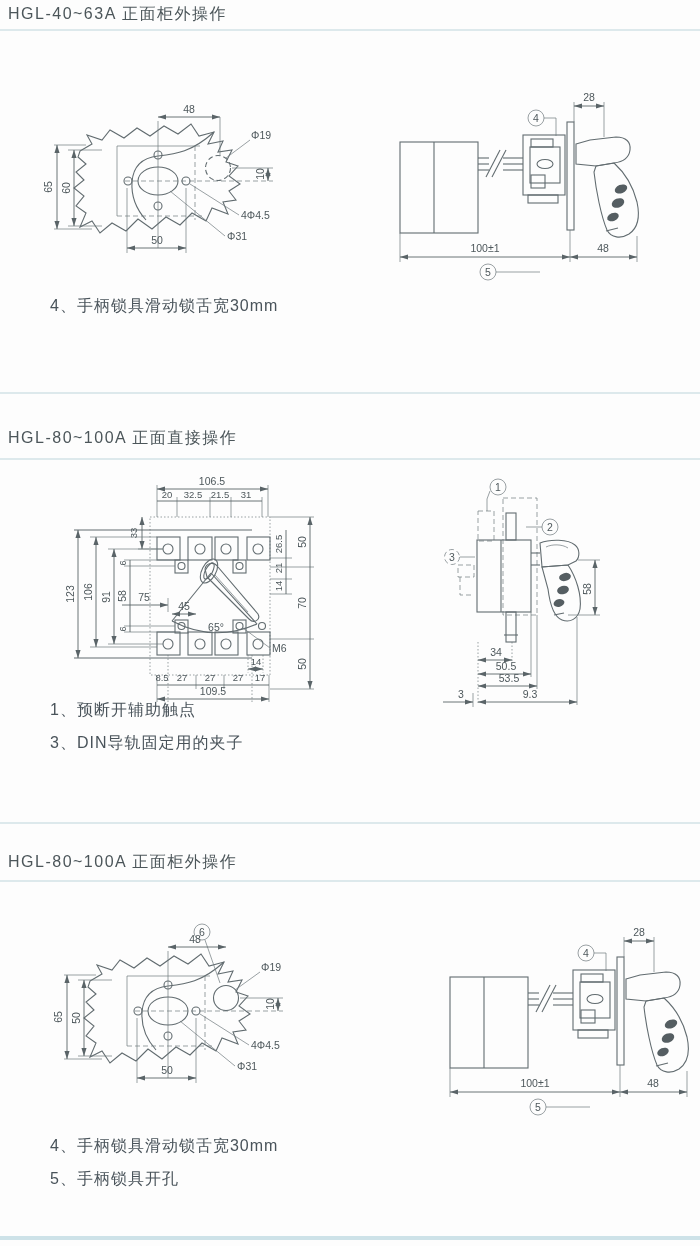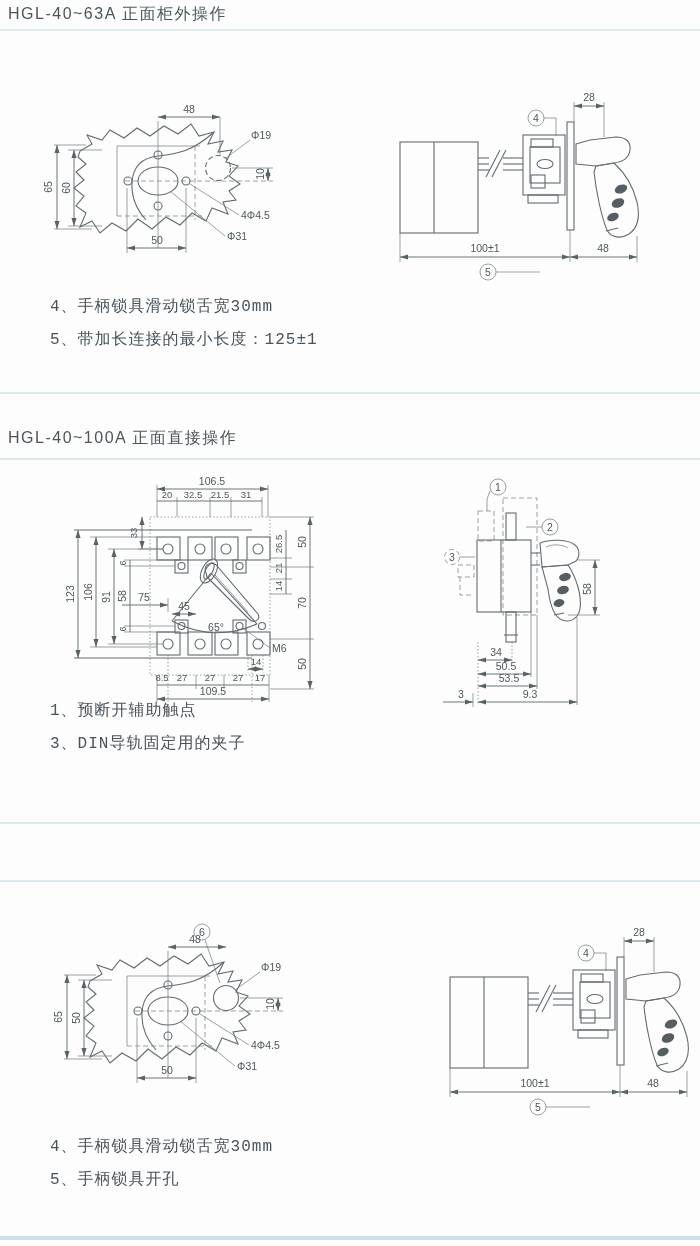--- a/index.html
+++ b/index.html
@@ -1,21 +1,21 @@
 <!DOCTYPE html>
 <html><head>
 <meta charset="utf-8">
 <style>
   html,body{margin:0;padding:0;background:#ffffff;}
   .page{position:relative;width:700px;height:1246px;background:#fdfdfd;overflow:hidden;
         font-family:"Liberation Sans",sans-serif;}
   .sec-title{position:absolute;left:8px;font-size:16px;letter-spacing:1.5px;color:#4c565a;}
   .rule{position:absolute;left:0;width:700px;height:2px;background:#dde9ec;}
   .rule-footer{position:absolute;left:0;width:700px;height:4px;background:#cde2e8;}
-  .notes{position:absolute;left:50px;color:#49535a;font-size:16px;letter-spacing:1px;font-family:Liberation Mono, monospace;}
+  .notes{position:absolute;left:50px;color:#49535a;font-size:16px;letter-spacing:1px;}
   .notes div{margin-bottom:12px;white-space:pre;}
   svg{position:absolute;overflow:visible;}
   svg text{font-family:"Liberation Sans",sans-serif;fill:#4d575b;font-size:10.5px;}
   .ln{stroke:#626c70;stroke-width:1.1;fill:none;}
   .thin{stroke:#6f797d;stroke-width:0.7;fill:none;}
   .dim{stroke:#5a6468;stroke-width:0.9;fill:none;}
   .dsh{stroke-dasharray:5 3;}
   .dot{stroke-dasharray:1.5 2;}
   .fillgrip{fill:#555e62;stroke:none;}
 </style>
@@ -127,26 +127,25 @@
       <text x="95" y="172" text-anchor="middle">100±1</text>
       <text x="213" y="172" text-anchor="middle">48</text>
       <circle class="thin" cx="98" cy="192" r="8"></circle>
       <text x="98" y="196" text-anchor="middle">5</text>
       <line class="thin" x1="106" y1="192" x2="150" y2="192"></line>
     </g>
   </svg>
 
   <div class="notes" style="top:296px">
     <div>4、手柄锁具滑动锁舌宽30mm</div>
-    <div>5、带加长连接的最小长度：125±1</div>
   </div>
 
   <div class="rule" style="top:392px"></div>
 
-  <div class="sec-title" style="top:428px">HGL-40~100A 正面直接操作</div>
+  <div class="sec-title" style="top:428px">HGL-80~100A 正面直接操作</div>
   <div class="rule" style="top:458px"></div>
 
   <svg style="left:60px;top:467px" width="265" height="250" viewBox="0 0 265 250">
     <g>
       <rect class="thin dot" x="90" y="50" width="120" height="158"></rect>
       <line class="ln" x1="14" y1="63" x2="192" y2="63"></line>
       <line class="ln" x1="14" y1="191" x2="192" y2="191"></line>
 
       <rect class="ln" x="97" y="70" width="23" height="23"></rect>
         <rect class="ln" x="128" y="70" width="24" height="23"></rect>
@@ -327,20 +326,21 @@
     </g>
   </svg>
 
   <div class="notes" style="top:700px">
     <div>1、预断开辅助触点</div>
     <div>3、DIN导轨固定用的夹子</div>
   </div>
 
   <div class="rule" style="top:822px"></div>
 
+  <div class="sec-title" style="top:852px">HGL-80~100A 正面柜外操作</div>
   <div class="rule" style="top:880px"></div>
 
   <svg style="left:50px;top:918px" width="245" height="185" viewBox="0 0 245 185">
     <g>
       <path class="ln" d="M40,63 L52,56 47,47 62,52 70,42 84,50 97,40 110,48 124,38 138,46 151,36 159,48 174,44
                            168,56 183,53 178,64 192,62 186,74 198,78 189,88 200,96 189,103 196,112 183,114 188,126
                            172,120 166,133 152,125 140,137 126,129 112,141 98,131 86,143 72,135 60,145 52,133 40,139
                            46,125 36,118 44,108 34,100 44,92 36,84 46,76 38,69 Z"></path>
       <path class="ln" d="M174,44 C152,64 136,66 118,68 C100,70 93,80 92,94 C91,110 97,122 106,132"></path>
       <line class="thin" x1="77" y1="58" x2="160" y2="58"></line>

